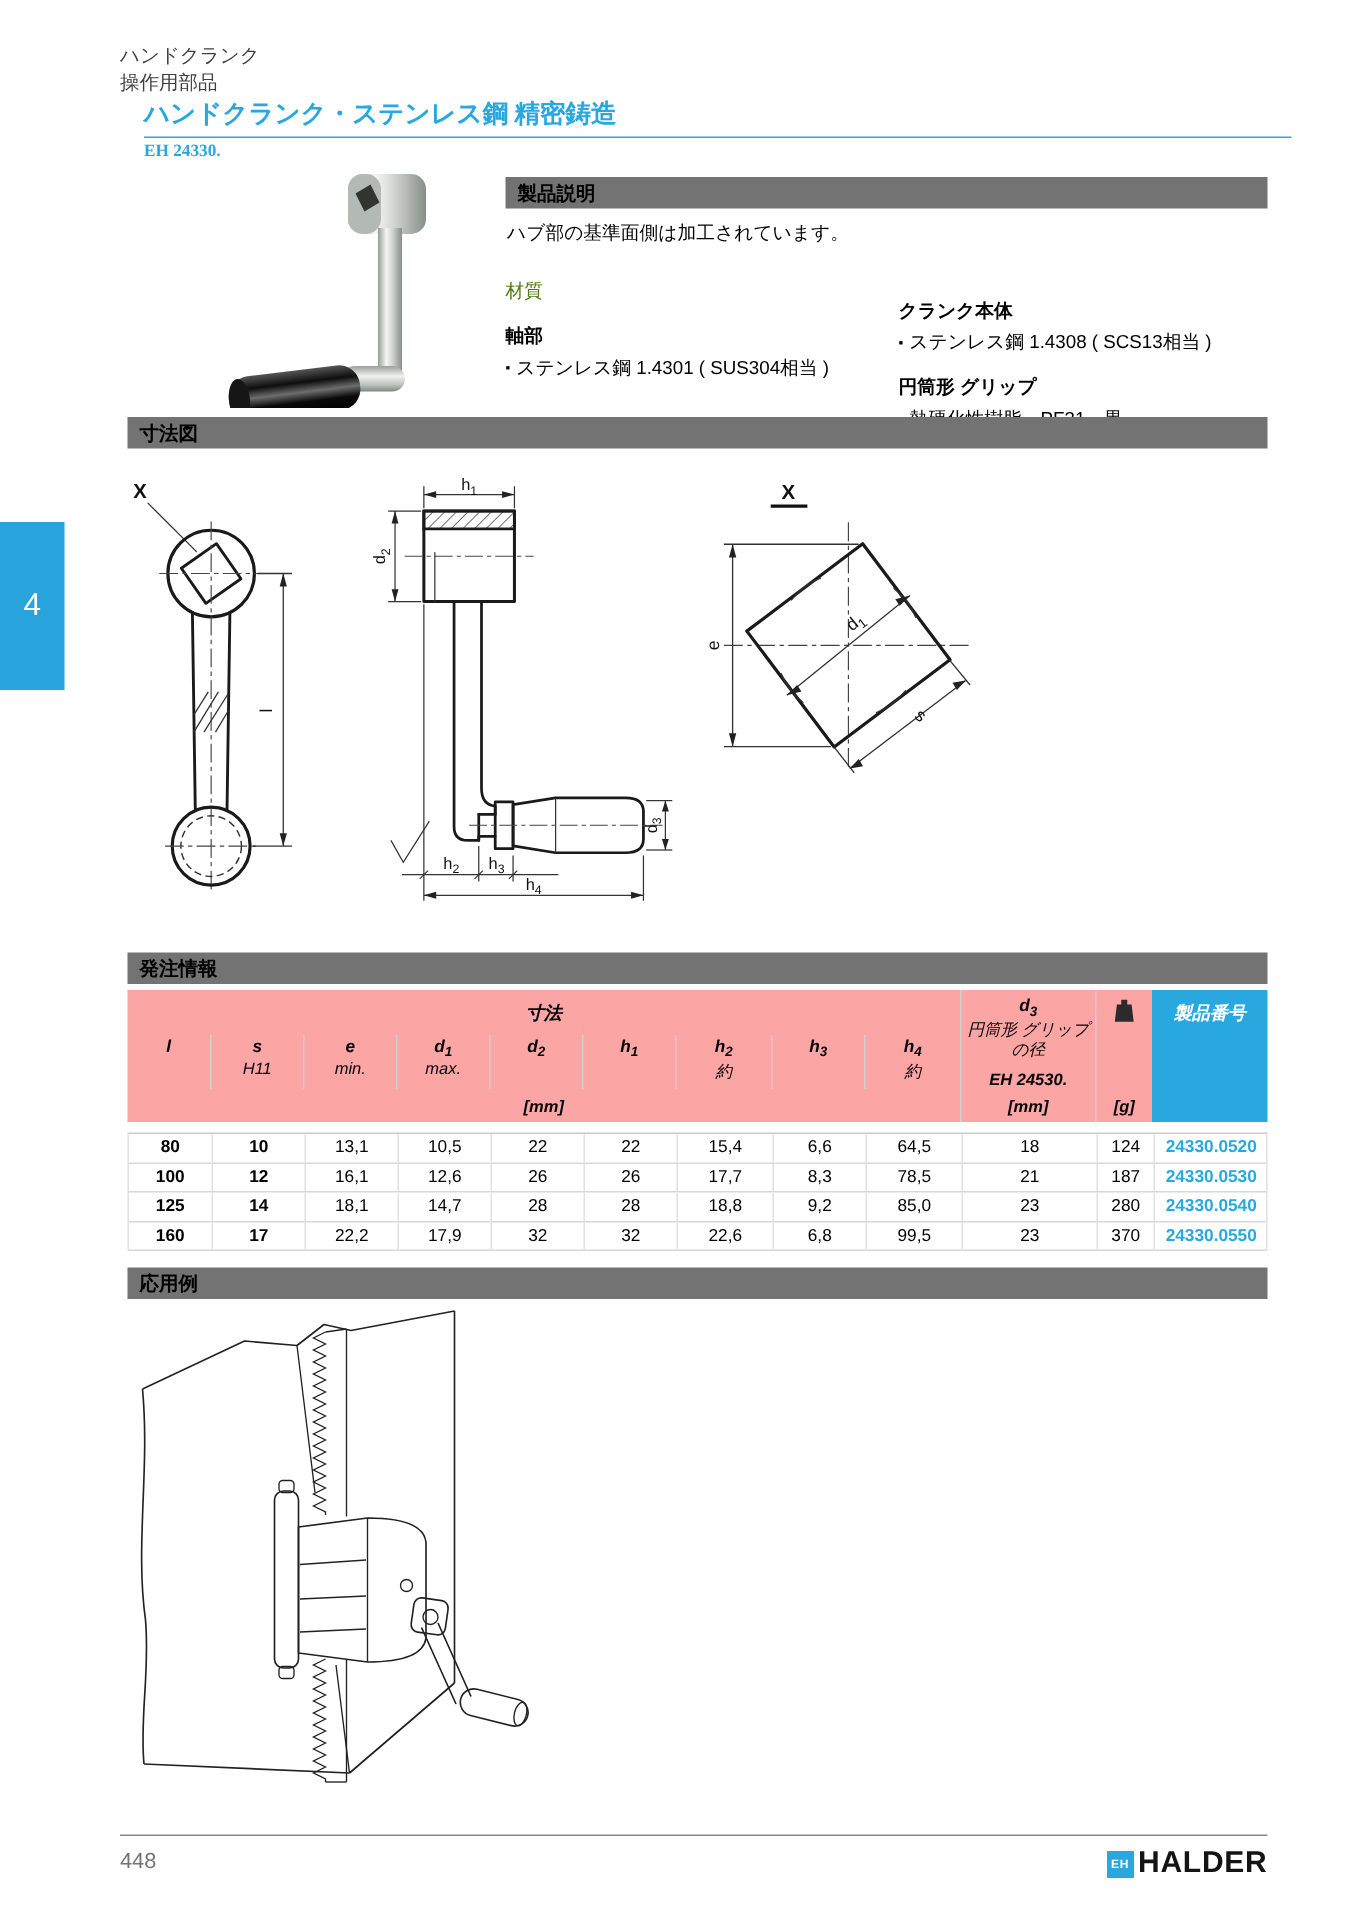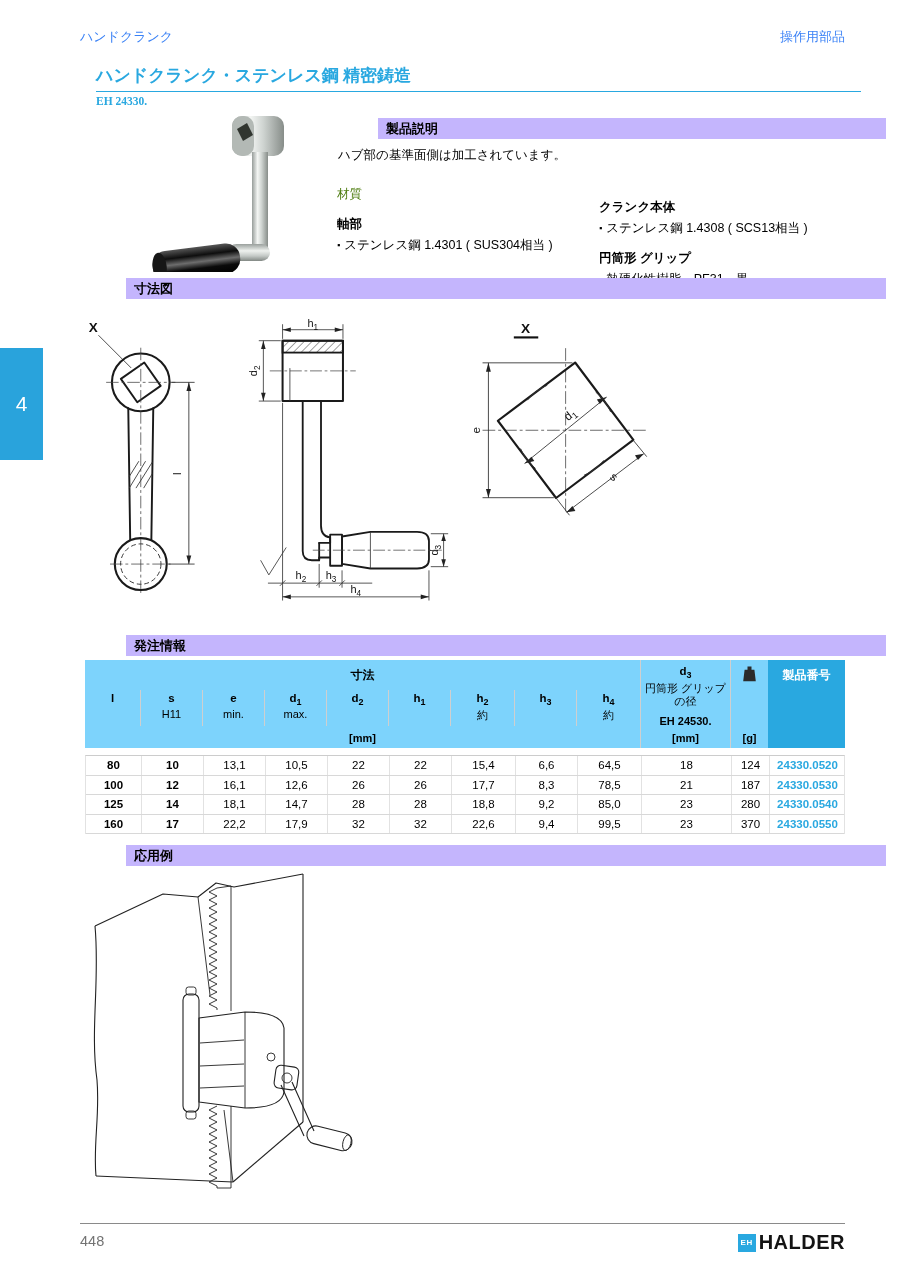--- a/index.html
+++ b/index.html
@@ -1,31 +1,31 @@
 <!DOCTYPE html>
 <html><head>
 <meta charset="utf-8">
 <style>
   * { margin:0; padding:0; box-sizing:border-box; }
   body { background:#fff; font-family:"Liberation Sans","DejaVu Sans",sans-serif; color:#000; }
   .page { position:relative; width:900px; height:1272px; background:#fff; overflow:hidden; }
 
   
-  .runhead { position:absolute; top:28px; left:80px; width:765px; display:flex; justify-content:space-between; font-size:13px; color:#3b82f6; }
+  .runhead { position:absolute; top:28px; left:80px; width:765px; display:flex; justify-content:space-between; font-size:13px; color:#404040;flex-direction:column; }
 
   
   .titleblock { position:absolute; top:64px; left:96px; width:765px;font-family:Liberation Serif, serif; }
   .titleblock h1 { font-size:17px; font-weight:bold; color:#29a8e0; padding-bottom:4px; border-bottom:1px solid #29a8e0; }
   .model { margin-top:3px; font-size:11.5px; font-weight:bold; color:#29a8e0; }
 
   
   .side-tab { position:absolute; top:348px; left:0; width:43px; height:112px; background:#29a3dc; color:#fff; font-size:21px; display:flex; align-items:center; justify-content:center; }
 
   
-  .bar { position:absolute; height:21px; background:#c4b5fd; font-size:13px; font-weight:bold; line-height:21px; padding-left:8px;margin-left:41px; }
+  .bar { position:absolute; height:21px; background:#737373; font-size:13px; font-weight:bold; line-height:21px; padding-left:8px; }
   .bar-desc { top:118px; left:337px; width:508px; }
   .bar-dim  { top:278px; left:85px; width:760px; }
   .bar-ord  { top:635px; left:85px; width:760px; }
   .bar-app  { top:845px; left:85px; width:760px; }
 
   
   .photo { position:absolute; top:110px; left:140px; width:180px; height:162px; }
 
   
   .desc { position:absolute; top:147px; left:337px; width:508px; font-size:12.5px; }
@@ -51,21 +51,21 @@
   svg .arr  { fill:#222; stroke:none; }
   svg .dlbl { font-size:12px; fill:#111; }
   svg .dlblb { font-size:14px; font-weight:bold; fill:#111; }
   svg .ss { font-size:9px; }
   svg .appline { stroke:#222; stroke-width:1.1; fill:none; stroke-linejoin:round; }
   svg .appthin { stroke:#222; stroke-width:0.9; fill:none; }
 
   
   .thead { position:absolute; top:660px; left:85px; width:695px; display:grid;
            grid-template-columns:55px 62px 62px 62px 62px 62px 64px 62px 64px 90px 38px 77px;
-           grid-template-rows:30px 36px 22px; background:#7dd3fc; }
+           grid-template-rows:30px 36px 22px; background:#fca5a5;font-style:italic; }
   .th-dim { grid-column:1/10; grid-row:1; display:flex; align-items:center; justify-content:center; font-size:12px; font-weight:bold; }
   .th-var { grid-row:2; display:flex; flex-direction:column; align-items:center; justify-content:flex-start; font-size:11.5px; padding-top:2px; }
   .vn { font-weight:bold; }
   .vl2 { font-weight:normal; font-size:11px; margin-top:1px; }
   sub { font-size:9px; }
   .gc1{grid-column:1}.gc2{grid-column:2}.gc3{grid-column:3}.gc4{grid-column:4}.gc5{grid-column:5}.gc6{grid-column:6}.gc7{grid-column:7}.gc8{grid-column:8}.gc9{grid-column:9}
   .bl { border-left:1px solid #cfcfcf; }
   .th-mm { grid-column:1/10; grid-row:3; display:flex; align-items:flex-end; justify-content:center; font-size:11px; font-weight:bold; padding-bottom:4px; }
   .th-d3 { grid-column:10; grid-row:1/3; text-align:center; font-size:11px; padding-top:4px; line-height:1.25; }
   .d3name { font-weight:bold; font-size:11.5px; }
@@ -397,21 +397,21 @@
       <div class="td pn">24330.0540</div>
     </div>
     <div class="trow">
       <div class="td b">160</div>
       <div class="td b">17</div>
       <div class="td">22,2</div>
       <div class="td">17,9</div>
       <div class="td">32</div>
       <div class="td">32</div>
       <div class="td">22,6</div>
-      <div class="td">9,4</div>
+      <div class="td">6,8</div>
       <div class="td">99,5</div>
       <div class="td">23</div>
       <div class="td">370</div>
       <div class="td pn">24330.0550</div>
     </div>
   </div>
 
   <div class="bar bar-app">応用例</div>
   <svg class="app-dwg" viewBox="0 0 322 332">
 

